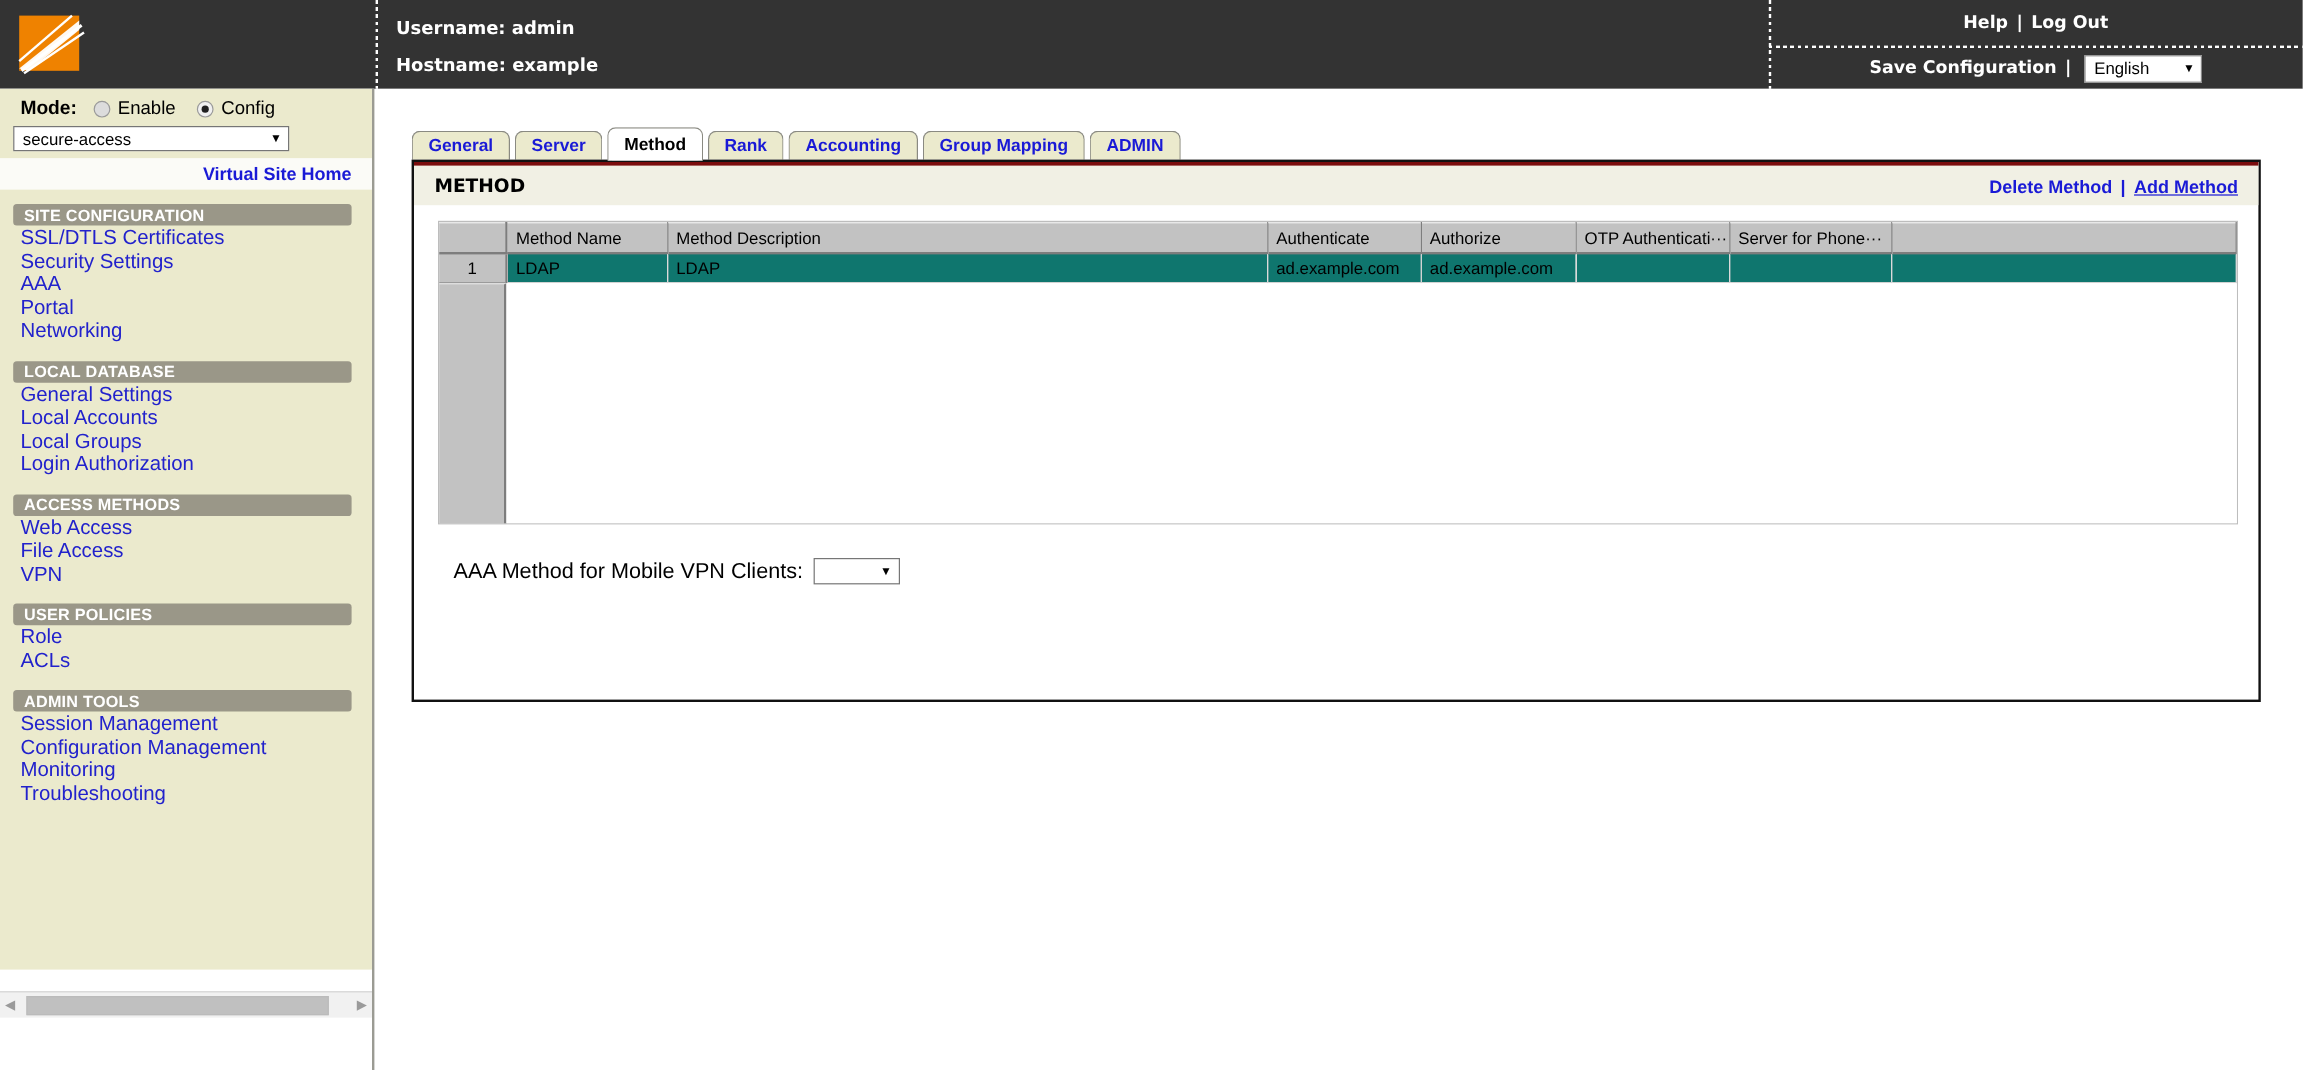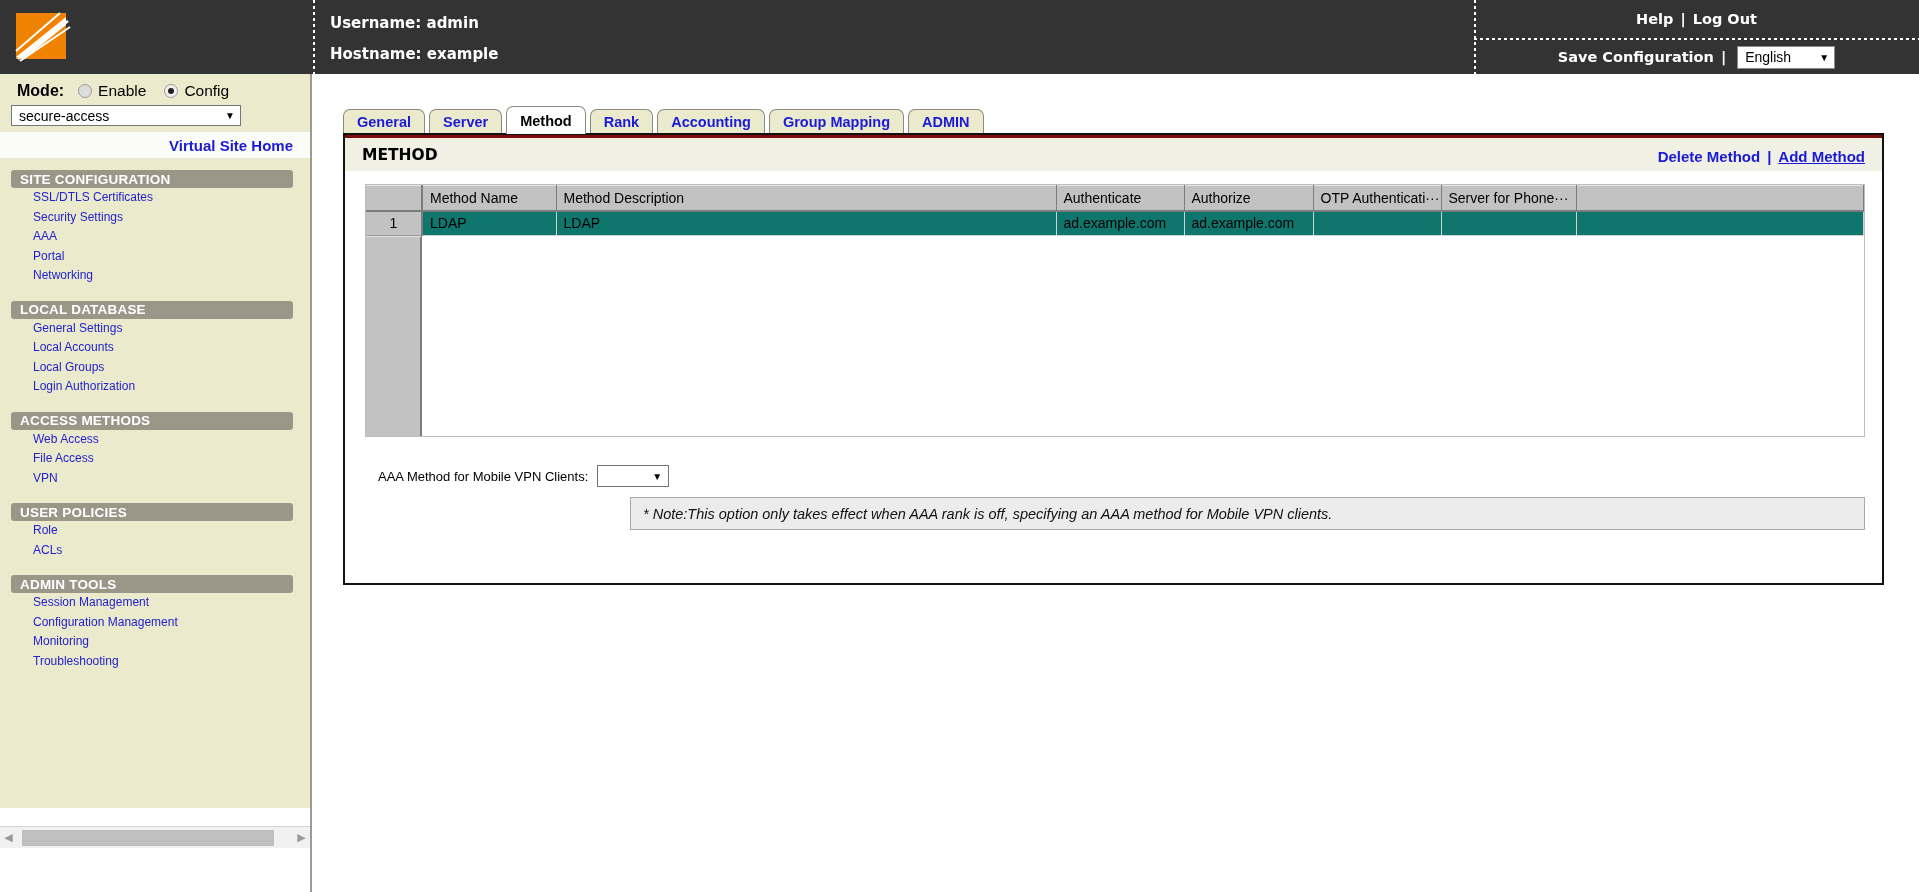--- a/index.html
+++ b/index.html
@@ -124,22 +124,22 @@
     position: absolute; left: 0; top: 84px; width: 310px; height: 650px;
     background: #ebeacd; padding-top: 12px;
   }
   .nav-section-title {
     margin: 0 17px 0 11px; height: 18px; background: #9a9788;
     border-radius: 3px; color: #ffffff; font-size: 13.5px; font-weight: bold;
     letter-spacing: 0.2px; display: flex; align-items: center; padding-left: 9px;
     font-family: "Liberation Sans", sans-serif;
   }
   .nav-item {
-    display: block; color: #2222cc; font-size: 12px; text-decoration: none;
-    padding: 0 0 0 33px; line-height: 19.5px; height: 19.5px;
+    display: block; color: #2222cc; font-size: 17px; text-decoration: none;
+    padding: 0 0 0 17px; line-height: 19.5px; height: 19.5px;
     font-family: "Liberation Sans", sans-serif;
   }
   .nav-gap { height: 15px; }
 
   .hscroll {
     position: absolute; left: 0; top: 752px; width: 310px; height: 22px;
     background: #f1f1f1; border-top: 1px solid #d4d4d4;
     display: flex; align-items: center;
   }
   .hs-arrow {
@@ -222,21 +222,21 @@
     width: 56px; background: #c2c2c2;
     border-right: 2px solid #7d7d7d; border-top: 1px solid #e2e2e2;
   }
   .grid-filler-body { flex: 1; background: #ffffff; }
 
   .mobile-row {
     position: absolute; left: 33px; top: 330px;
     display: flex; align-items: center;
   }
   .mobile-label {
-    font-size: 13px; color: #000000; margin-right: 9px;
+    font-size: 18px; color: #000000; margin-right: 9px;
     font-family: "Liberation Sans", sans-serif;
   }
   .mobile-select {
     width: 72px; height: 22px; background: #ffffff; border: 1px solid #767676;
     display: flex; align-items: center; justify-content: flex-end; padding-right: 6px;
     font-size: 13px;
   }
   .note-box {
     position: absolute; left: 285px; top: 362px; width: 1235px; height: 33px;
     background: #ececec; border: 1px solid #a8a8a8;
@@ -420,18 +420,15 @@
       </div>
 
       <div class="mobile-row">
         <span class="mobile-label">AAA Method for Mobile VPN Clients:</span>
         <span class="mobile-select">
           <span></span>
           <span class="caret">▼</span>
         </span>
       </div>
 
-      <div class="note-box">
-        <span class="note-text">* Note:This option only takes effect when AAA rank is off, specifying an AAA method for Mobile VPN clients.</span>
-      </div>
     </div>
   </div>
 </div>
 
 </body></html>

